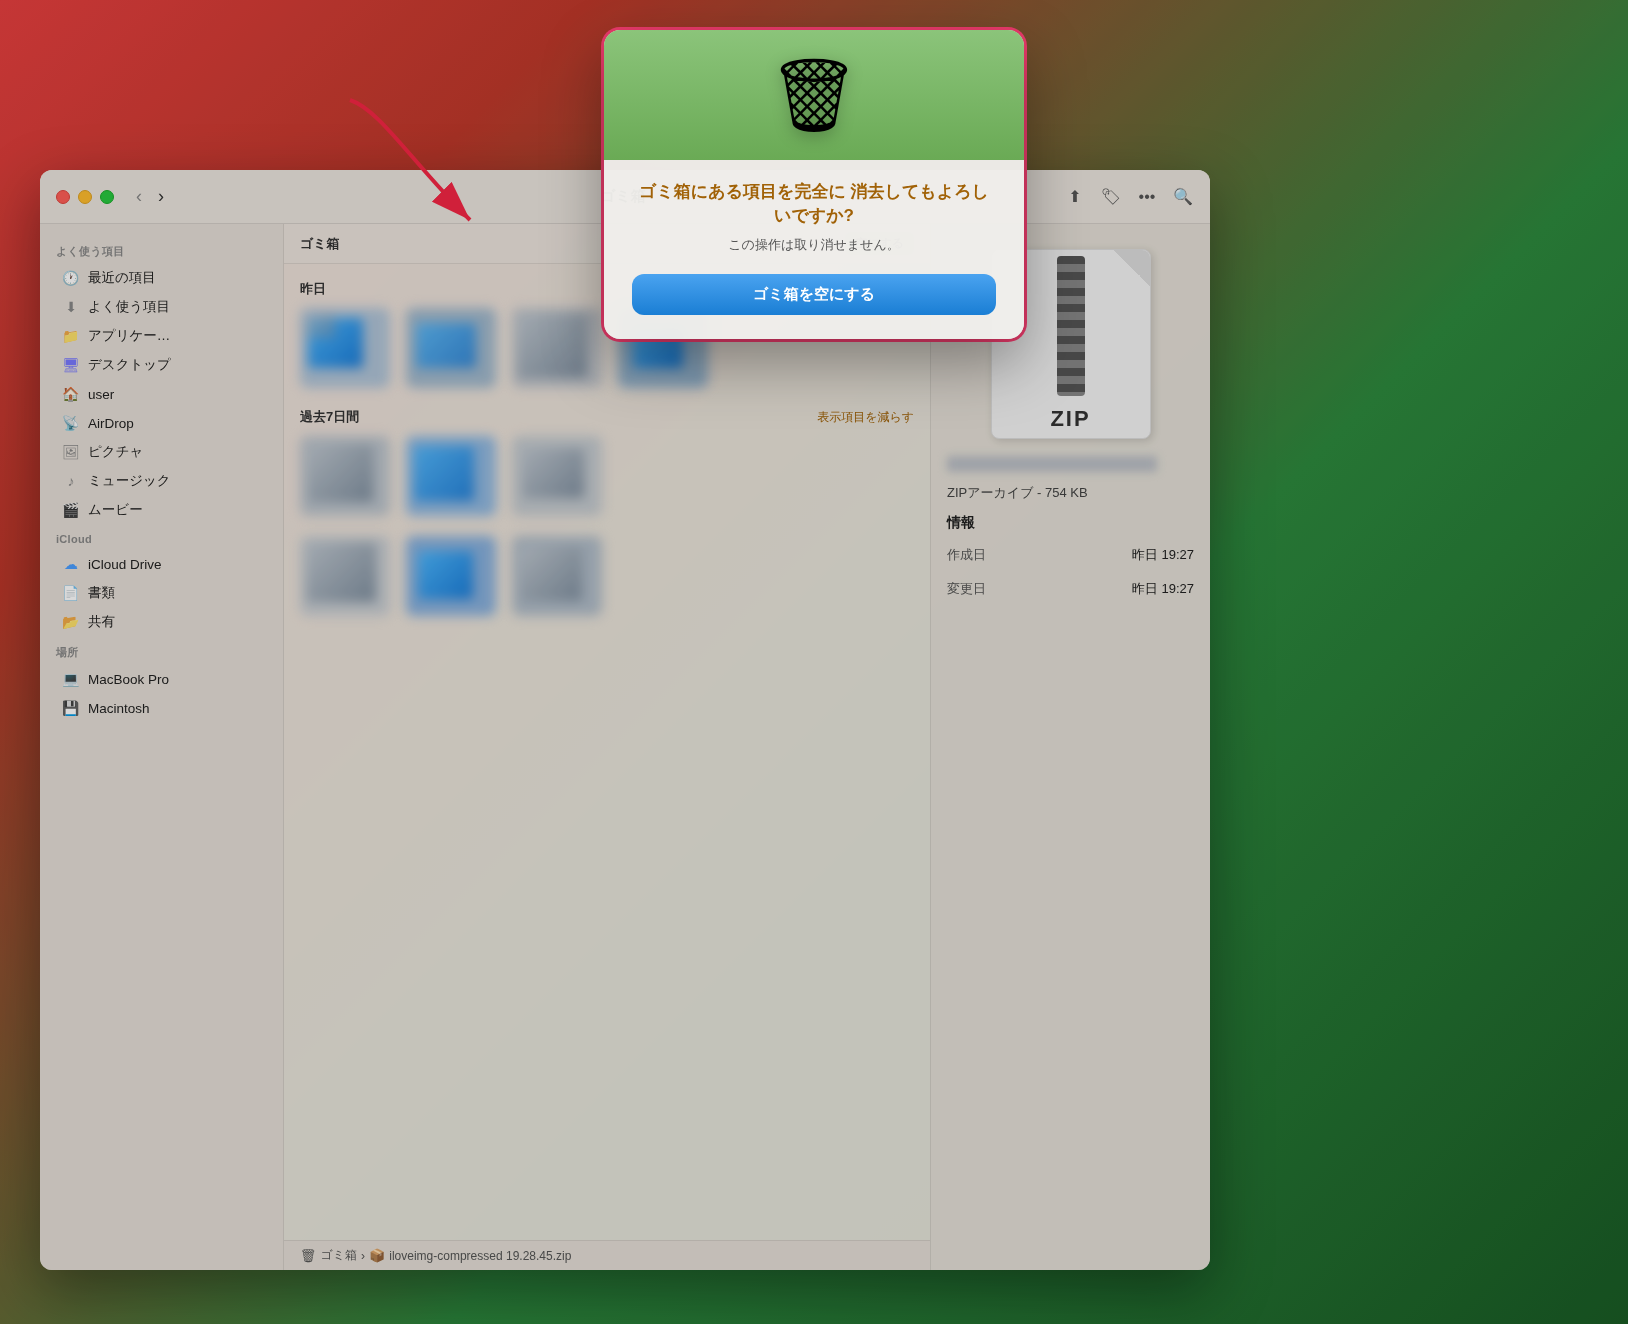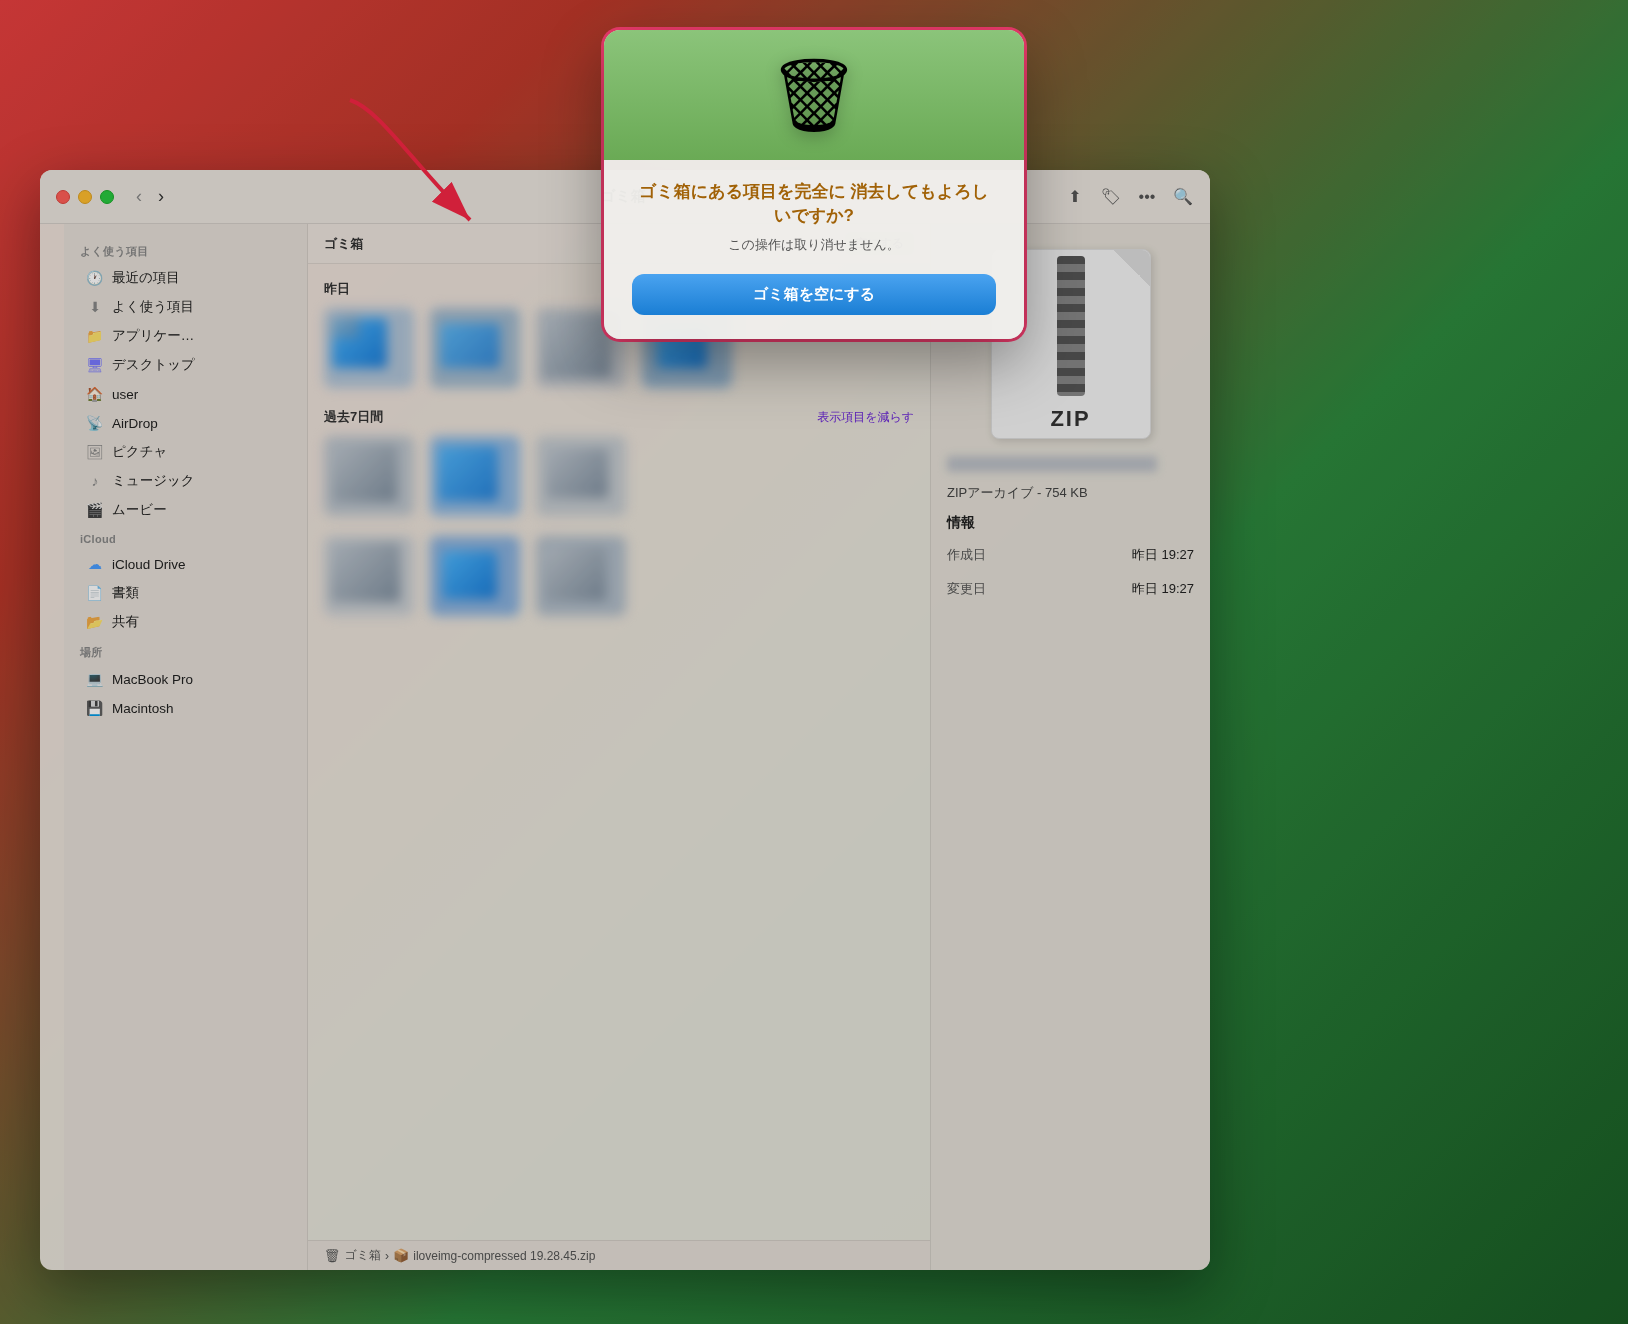--- a/index.html
+++ b/index.html
@@ -98,21 +98,20 @@
     }
 
     
     .sidebar {
       width: 244px;
       background: rgba(228, 222, 214, 0.85);
       border-right: 1px solid rgba(0,0,0,0.08);
       padding: 12px 0;
       flex-shrink: 0;
       overflow-y: auto;
-      margin-left: 24px;
     }
     .sidebar-section-label {
       font-size: 11px;
       font-weight: 700;
       color: #888;
       padding: 8px 16px 4px;
       text-transform: none;
       letter-spacing: 0.3px;
     }
     .sidebar-item {
@@ -183,21 +182,21 @@
       margin-bottom: 10px;
       margin-top: 4px;
     }
     .section-title {
       font-size: 13px;
       font-weight: 700;
       color: #333;
     }
     .section-action {
       font-size: 12px;
-      color: #6d28d9;
+      color: #a16207;
       cursor: pointer;
     }
 
     .file-grid {
       display: flex;
       gap: 16px;
       flex-wrap: wrap;
       margin-bottom: 20px;
     }
 

